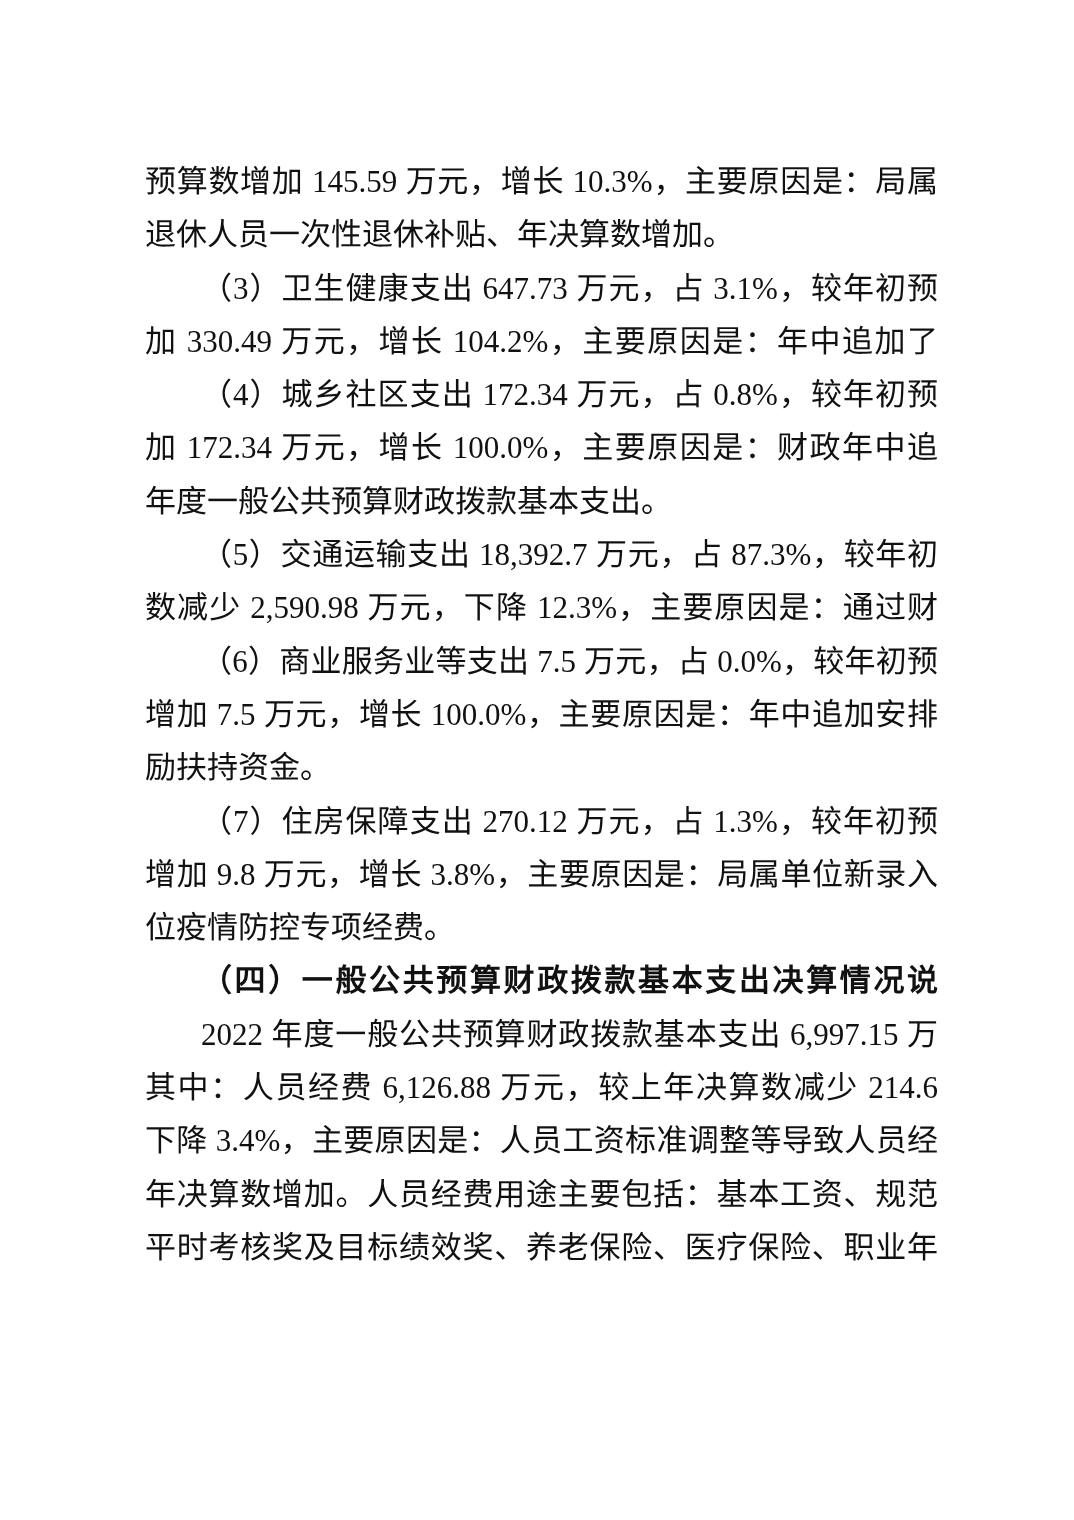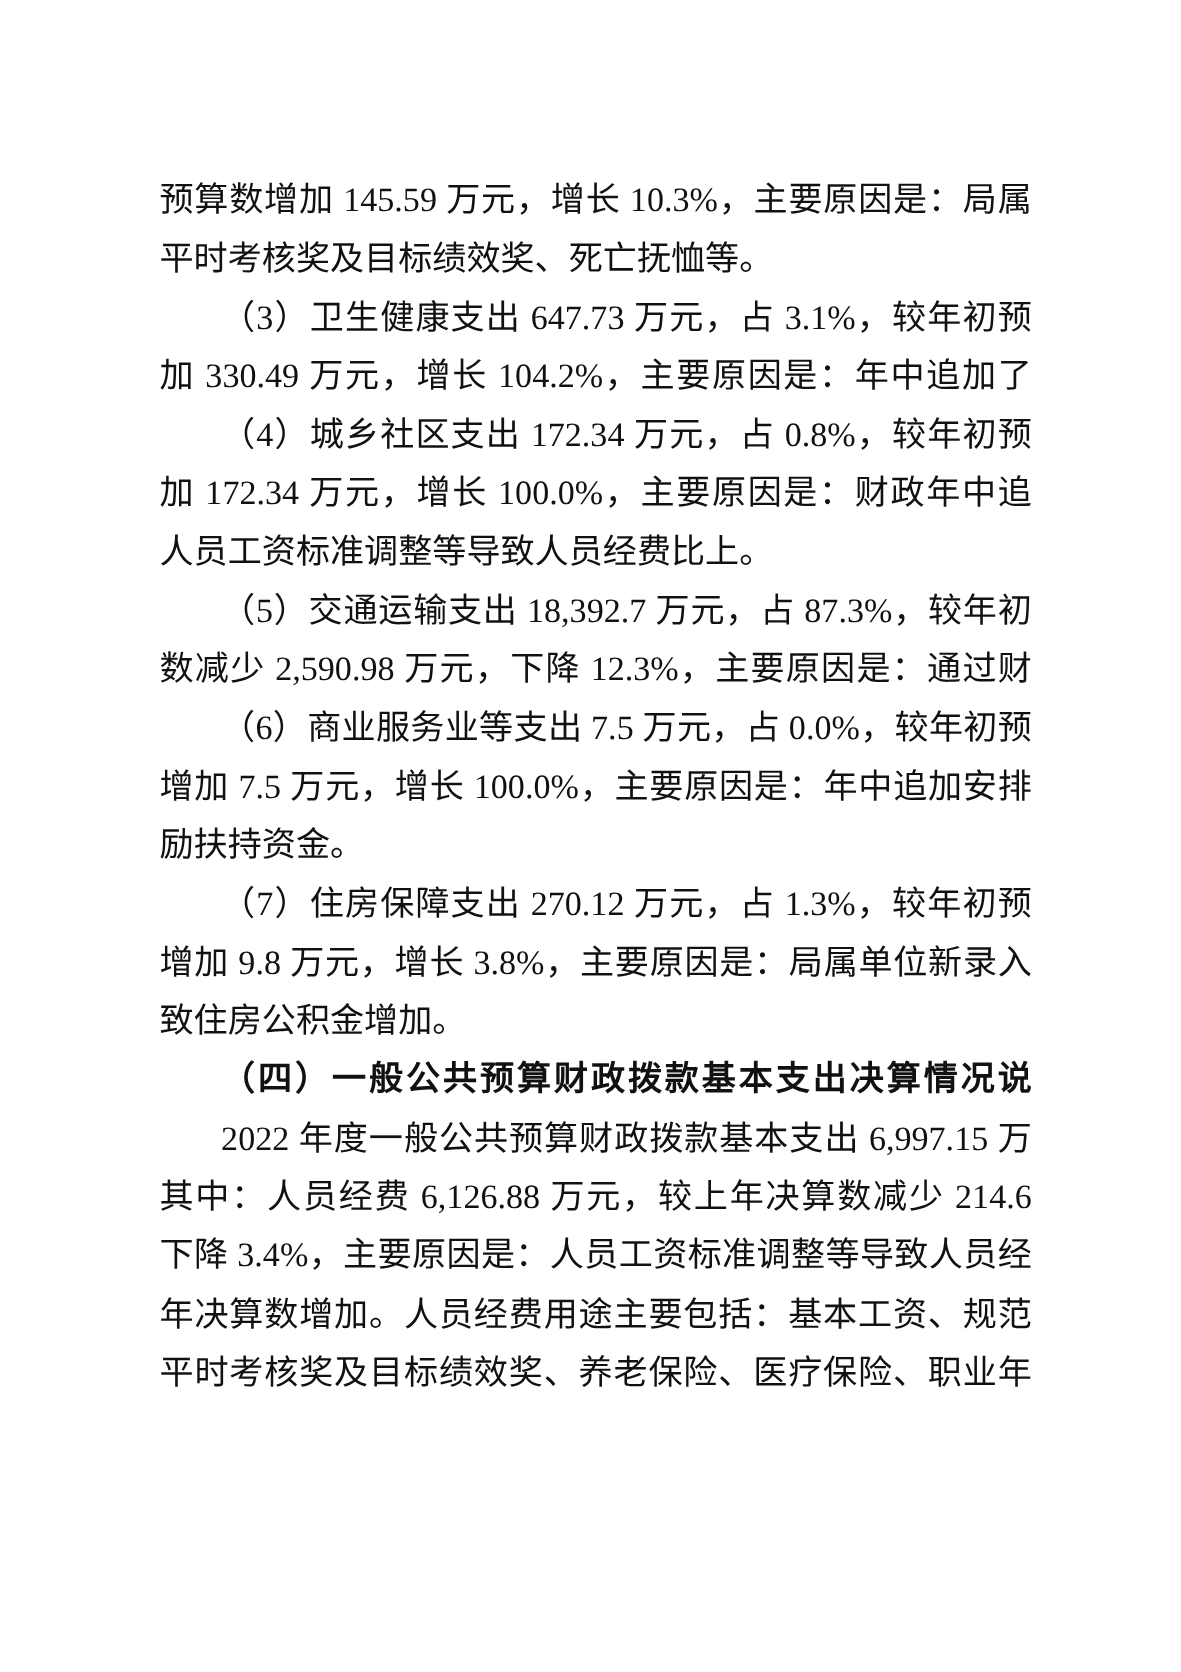--- a/index.html
+++ b/index.html
@@ -43,49 +43,49 @@
   }
 </style>
 </head>
 <body>
 
 <div class="page">
   <div class="content">
 
     <section class="para">
       <p class="line">预算数增加 145.59 万元，增长 10.3%，主要原因是：局属单位</p>
-      <p class="line para-end">平时考核奖及目标绩效奖、死亡抚恤等。</p>
+      <p class="line para-end">退休人员一次性退休补贴、年决算数增加。</p>
     </section>
 
     <section class="para">
       <p class="line indent">（3）卫生健康支出 647.73 万元，占 3.1%，较年初预算数增</p>
       <p class="line">加 330.49 万元，增长 104.2%，主要原因是：年中追加了局属单</p>
     </section>
 
     <section class="para">
       <p class="line indent">（4）城乡社区支出 172.34 万元，占 0.8%，较年初预算数增</p>
       <p class="line">加 172.34 万元，增长 100.0%，主要原因是：财政年中追加了悦</p>
-      <p class="line para-end">人员工资标准调整等导致人员经费比上。</p>
+      <p class="line para-end">年度一般公共预算财政拨款基本支出。</p>
     </section>
 
     <section class="para">
       <p class="line indent">（5）交通运输支出 18,392.7 万元，占 87.3%，较年初预算</p>
       <p class="line">数减少 2,590.98 万元，下降 12.3%，主要原因是：通过财政转移</p>
     </section>
 
     <section class="para">
       <p class="line indent">（6）商业服务业等支出 7.5 万元，占 0.0%，较年初预算数</p>
       <p class="line">增加 7.5 万元，增长 100.0%，主要原因是：年中追加安排企业奖</p>
       <p class="line para-end">励扶持资金。</p>
     </section>
 
     <section class="para">
       <p class="line indent">（7）住房保障支出 270.12 万元，占 1.3%，较年初预算数</p>
       <p class="line">增加 9.8 万元，增长 3.8%，主要原因是：局属单位新录入人员导</p>
-      <p class="line para-end">致住房公积金增加。</p>
+      <p class="line para-end">位疫情防控专项经费。</p>
     </section>
 
     <section class="para heading">
       <p class="line indent para-end">（四）一般公共预算财政拨款基本支出决算情况说明。</p>
     </section>
 
     <section class="para">
       <p class="line indent">2022 年度一般公共预算财政拨款基本支出 6,997.15 万元。</p>
       <p class="line">其中：人员经费 6,126.88 万元，较上年决算数减少 214.6 万元，</p>
       <p class="line">下降 3.4%，主要原因是：人员工资标准调整等导致人员经费比上</p>

